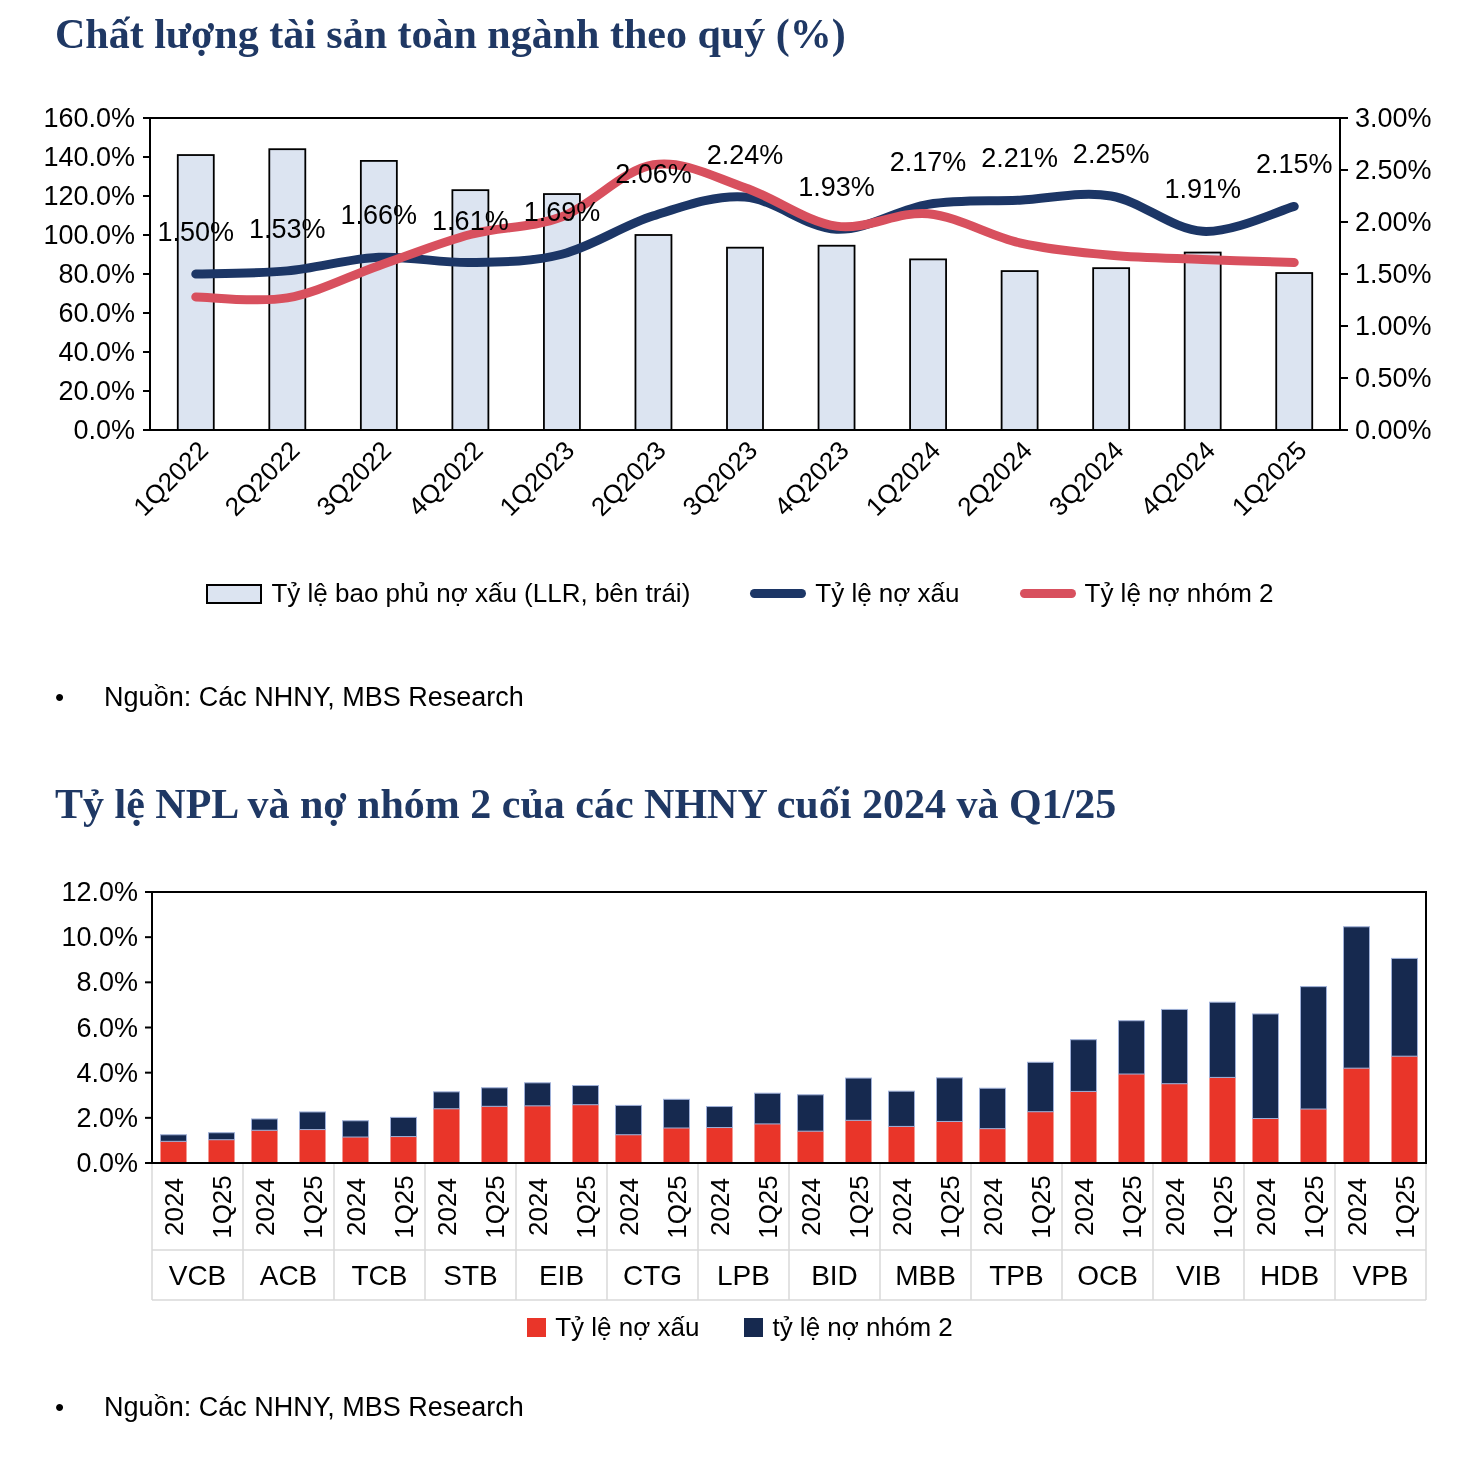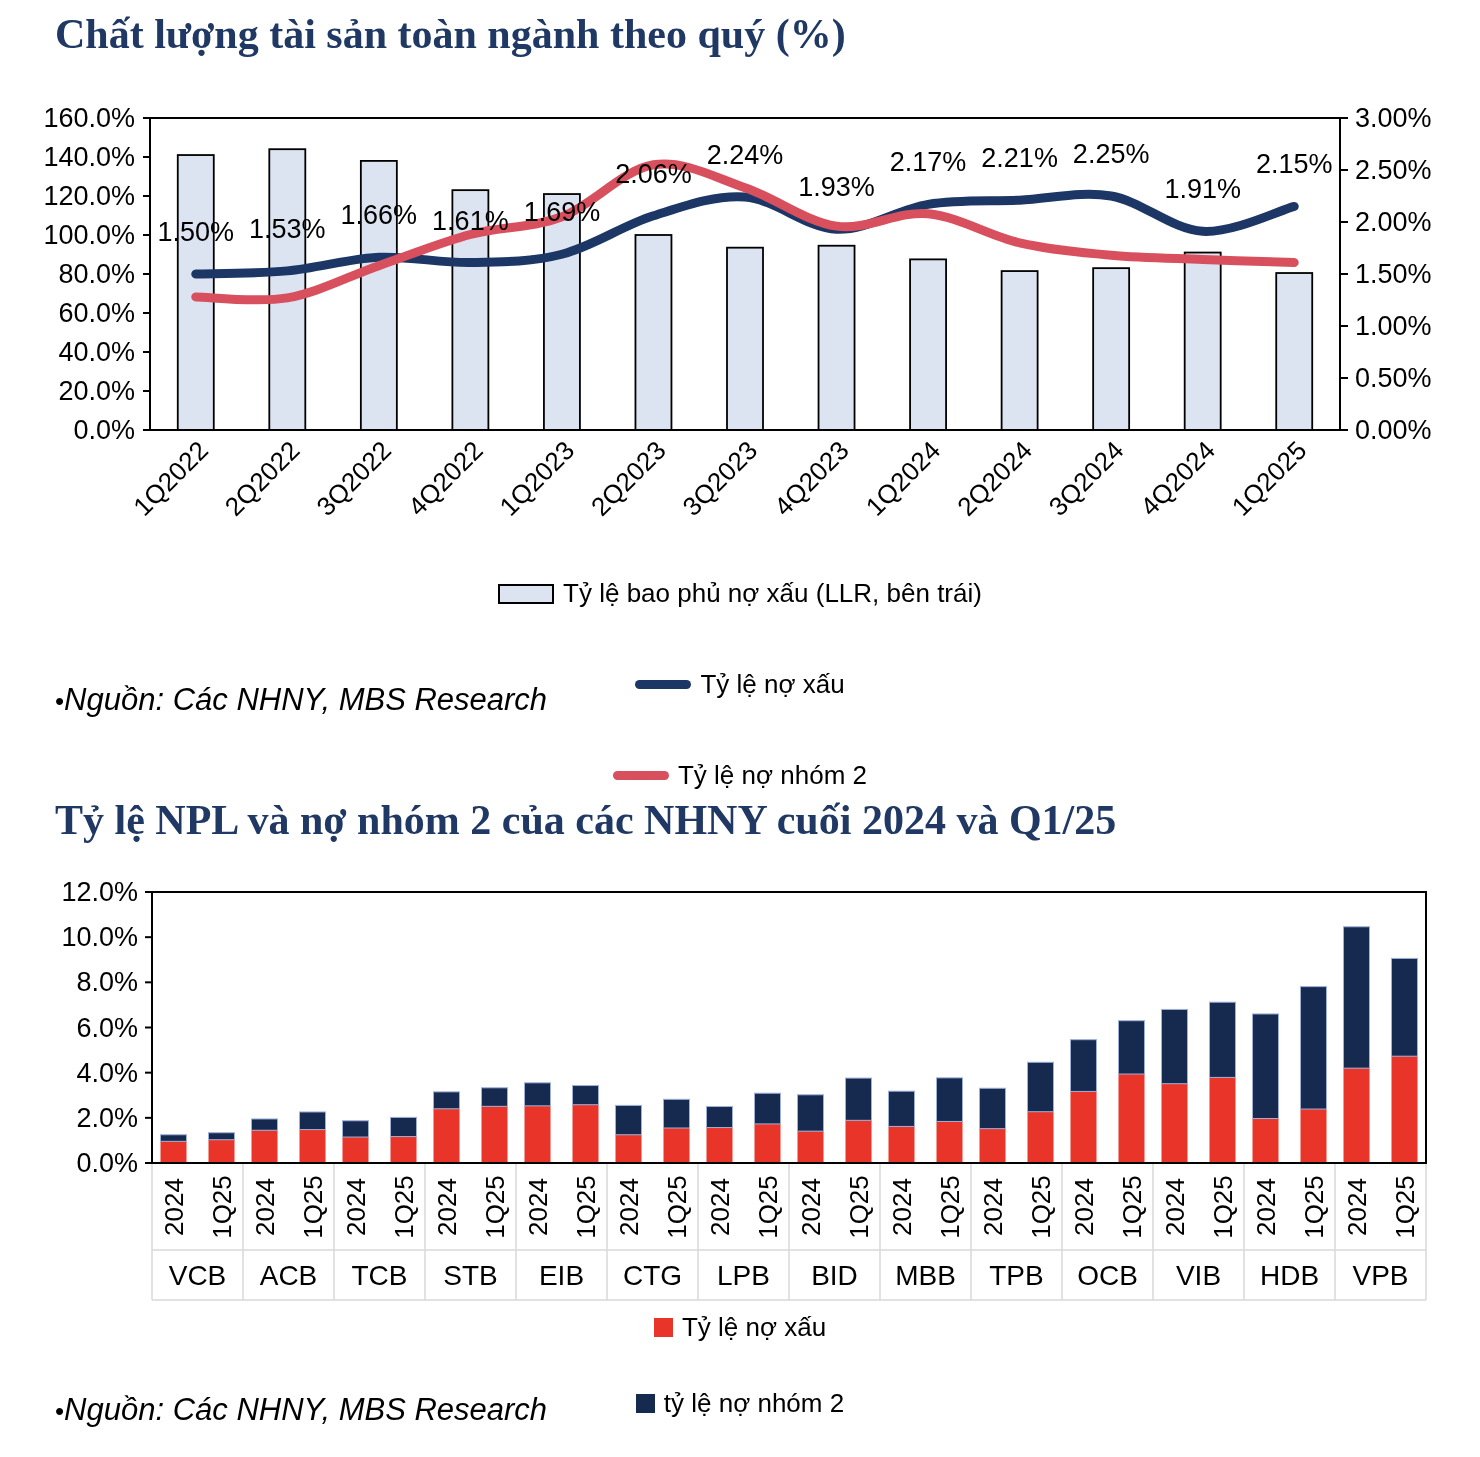--- a/index.html
+++ b/index.html
@@ -1,35 +1,35 @@
 <!DOCTYPE html>
 <html><head>
 <meta charset="utf-8">
 <style>
   html,body{margin:0;padding:0;background:#fff;}
   .page{position:relative;width:1480px;height:1457px;background:#fff;overflow:hidden;
         font-family:"Liberation Sans",sans-serif;}
   .title{position:absolute;left:55px;margin:0;font-size:42px;font-weight:bold;color:#1f3864;font-family:Liberation Serif, serif;}
   #title1{top:10px;}
-  #title2{top:796px;}
+  #title2{top:780px;}
   svg{position:absolute;left:0;top:0;}
   svg text{font-family:"Liberation Sans",sans-serif;fill:#000;}
   .legend-row{position:absolute;left:0;width:100%;display:flex;justify-content:center;
-              align-items:center;flex-direction:column;}
+              align-items:center;}
   #legend1{top:578px;gap:60px;}
   #legend2{top:1312px;gap:45px;}
   .legend-item{display:flex;align-items:center;gap:9px;font-size:26px;color:#000;}
   .swatch-bar{display:inline-block;width:56px;height:20px;border:2px solid #000;box-sizing:border-box;}
   .swatch-line{display:inline-block;width:56px;height:9px;border-radius:5px;}
   .swatch-square{display:inline-block;width:19px;height:19px;}
   .source-row{position:absolute;left:55px;display:flex;align-items:baseline;color:#000;}
   #source1{top:682px;}
   #source2{top:1392px;}
   .src-bullet{font-size:26px;font-style:normal;}
-  .src-text{font-size:31px;font-style:italic;}
+  .src-text{font-size:27px;margin-left:40px;}
 </style>
 </head>
 <body>
 
 <div class="page">
 
   <h1 class="title" id="title1" style="color: rgb(31, 56, 100);">Chất lượng tài sản toàn ngành theo quý (%)</h1>
 
   <svg id="charts" width="1480" height="1457" viewBox="0 0 1480 1457">
       <rect x="177.76923076923077" y="155.05" width="36" height="274.95" fill="#dce4f1" stroke="#000000" stroke-width="1.8"></rect>

